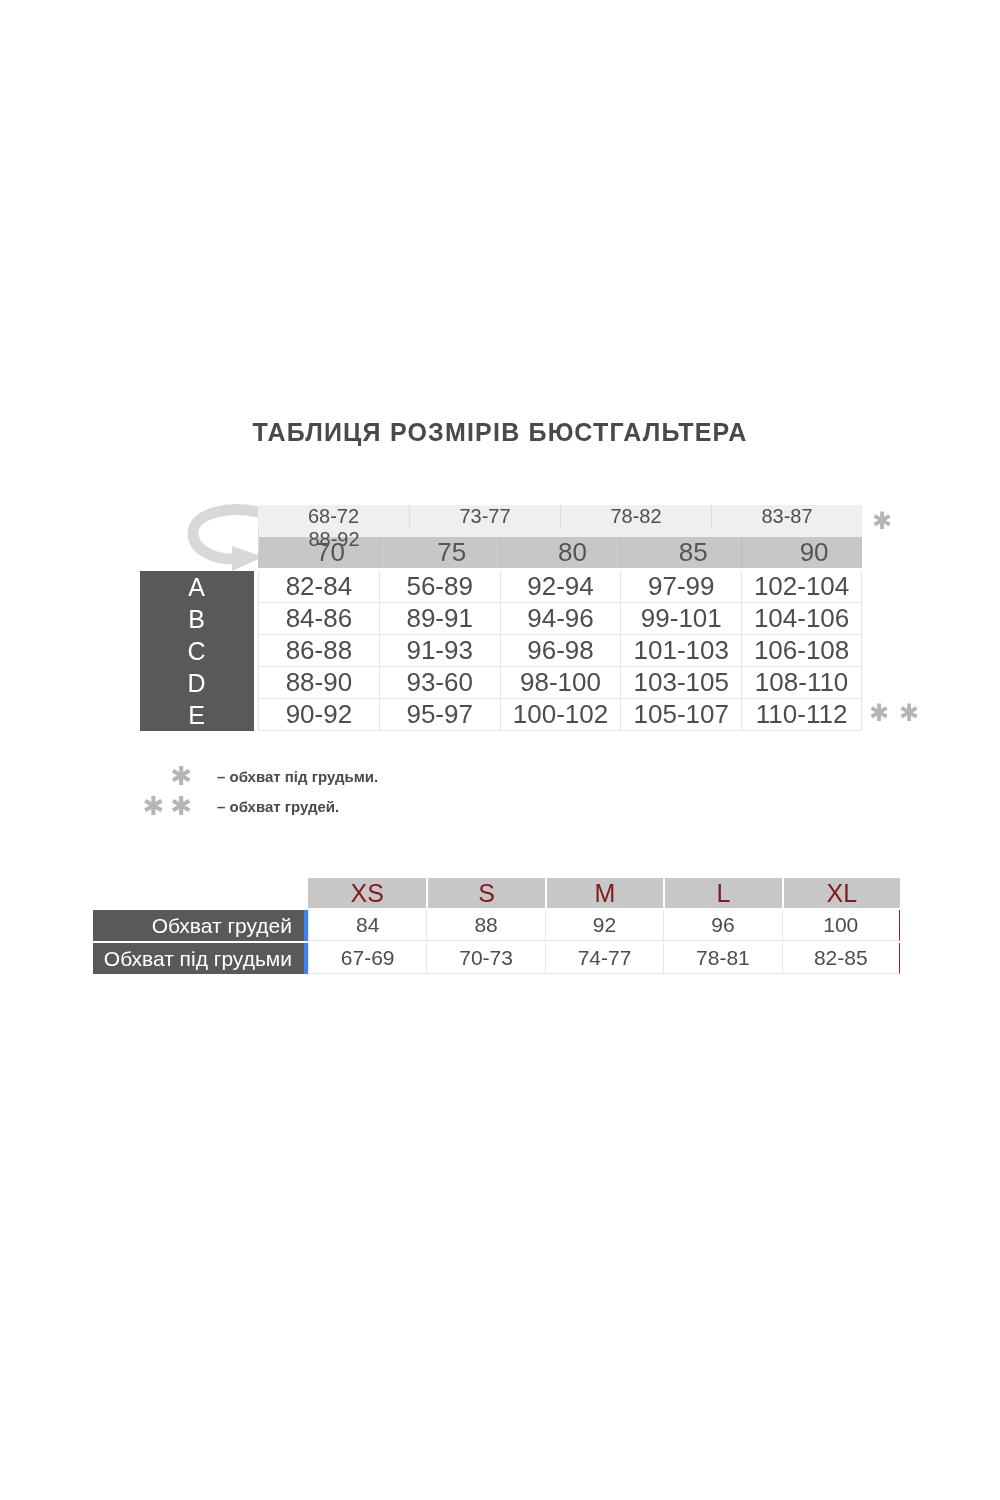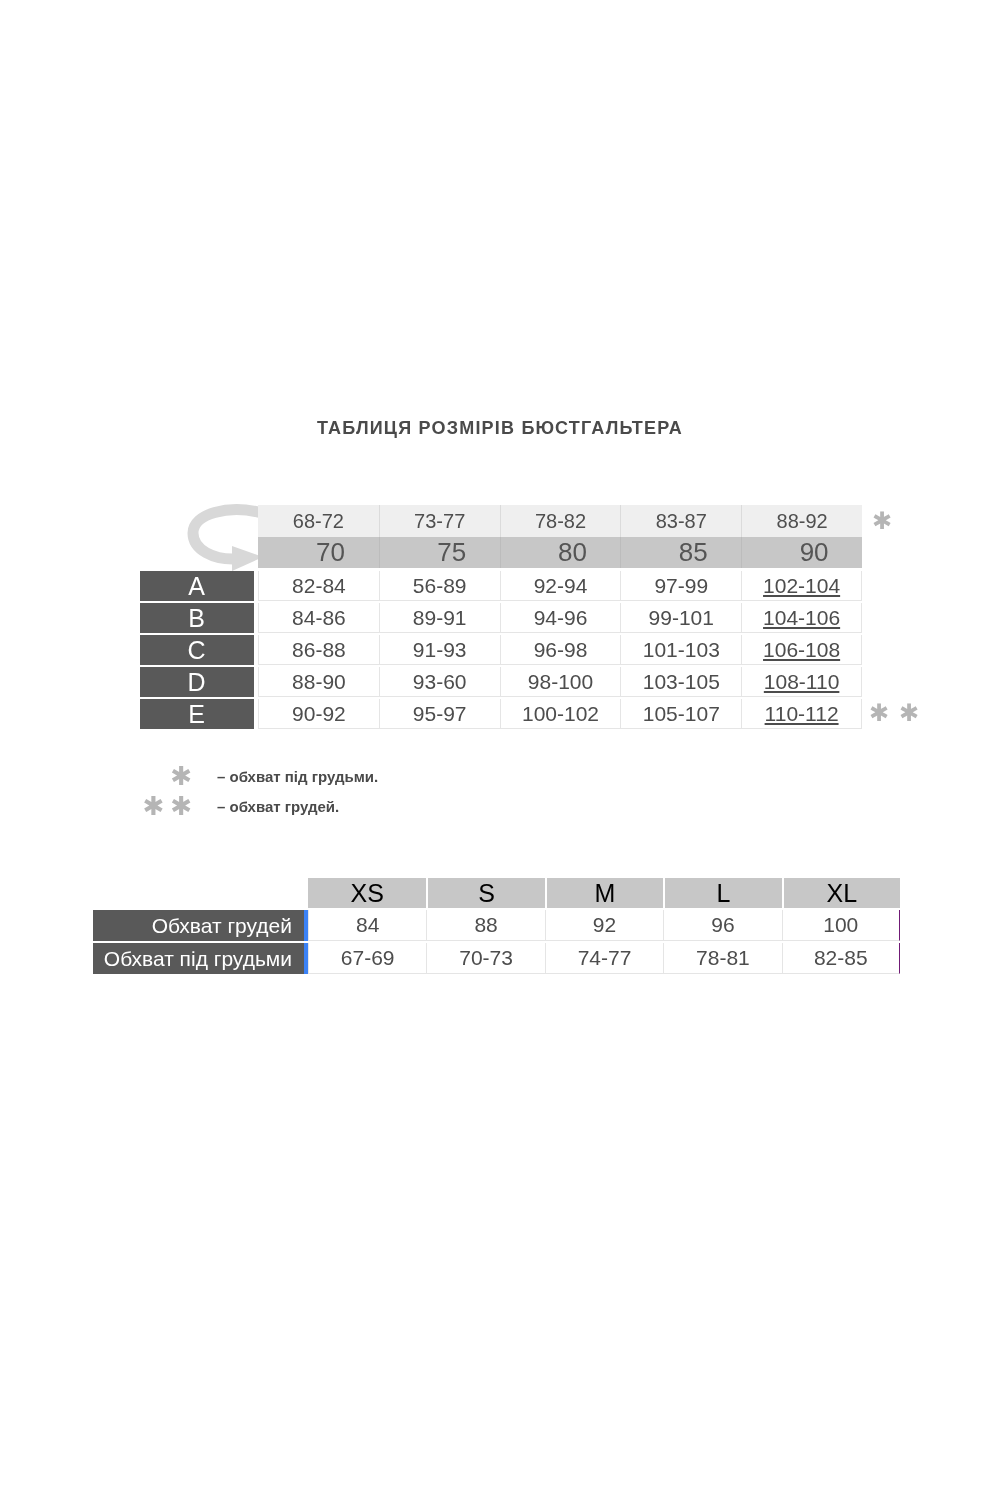--- a/index.html
+++ b/index.html
@@ -2,64 +2,64 @@
 <html><head>
 <meta charset="utf-8">
 <style>
   html,body{margin:0;padding:0;background:#ffffff;}
   .page{
     position:relative;width:1000px;height:1500px;background:#ffffff;overflow:hidden;
     font-family:"Liberation Sans","DejaVu Sans",sans-serif;color:#4d4d4d;
   }
   .title{
     position:absolute;left:0;top:418px;width:1000px;text-align:center;
-    font-size:18px;font-weight:700;letter-spacing:1.2px;color:#4a4a4a;
+    font-size:25px;font-weight:700;letter-spacing:1.2px;color:#4a4a4a;
   }
 
   
   .bra-table{position:absolute;left:140px;top:505px;width:722px;}
   .grid{display:grid;box-sizing:border-box;}
-  .bra-hdr1{margin-left:118px;grid-template-columns:repeat(5,1fr);height:32px;background:#efefef;}
+  .bra-hdr1{margin-left:118px;grid-template-columns:repeat(4,1fr);height:32px;background:#efefef;}
   .bra-hdr1 .hc{display:flex;align-items:center;justify-content:center;font-size:20px;color:#4f4f4f;border-left:1px solid #dbdbdb;}
   .bra-hdr1 .hc:first-child{border-left:none;}
   .bra-hdr2{margin-left:118px;grid-template-columns:repeat(5,1fr);height:31px;background:#c7c7c7;}
   .bra-hdr2 .hc{display:flex;align-items:center;justify-content:center;font-size:26px;color:#555555;border-left:1px solid rgba(0,0,0,0.05);padding-left:24px;}
   .bra-hdr2 .hc:first-child{border-left:none;}
   .bra-body{margin-top:3px;}
   .bra-row{grid-template-columns:118px repeat(5,1fr);height:30px;margin-top:2px;}
   .bra-row:first-child{margin-top:0;}
   .cup{
     background:#595959;color:#ffffff;display:flex;align-items:center;justify-content:center;
     font-size:25px;letter-spacing:1px;border-right:4px solid #ffffff;box-sizing:border-box;
   }
   .bc{
-    background:#ffffff;display:flex;align-items:center;justify-content:center;font-size:21px;
+    background:#ffffff;display:flex;align-items:center;justify-content:center;font-size:26px;
     border-left:1px solid #e5e5e5;border-bottom:1px solid #e5e5e5;box-sizing:border-box;
   }
-  .bc:last-child{border-right:1px solid #e5e5e5;text-decoration:underline;}
+  .bc:last-child{border-right:1px solid #e5e5e5;}
 
   
   .mark{color:#b5b5b5;font-size:24px;line-height:1;}
   .mark-top{position:absolute;left:872px;top:509px;}
   .mark-bottom{position:absolute;left:869px;top:701px;display:flex;gap:10px;}
 
   
   .arrow{position:absolute;left:186px;top:502px;width:78px;height:72px;}
 
   
   .legend{position:absolute;left:130px;top:761px;}
   .lg-line{display:flex;align-items:center;height:30px;}
   .lg-marks{width:62px;display:flex;justify-content:flex-end;gap:6px;}
   .lg-marks .mark{font-size:26px;}
   .lg-text{margin-left:25px;font-size:15px;font-weight:600;color:#4a4a4a;}
 
   
   .size-table{position:absolute;left:93px;top:878px;width:807px;}
   .size-hdr{margin-left:215px;grid-template-columns:repeat(5,1fr);height:30px;background:#c7c7c7;}
-  .size-hdr .hc{display:flex;align-items:center;justify-content:center;font-size:25px;color:#000000;border-left:2px solid #ffffff;}
+  .size-hdr .hc{display:flex;align-items:center;justify-content:center;font-size:25px;color:#7f1d1d;border-left:2px solid #ffffff;}
   .size-hdr .hc:first-child{border-left:none;}
   .size-row{grid-template-columns:215px repeat(5,1fr);height:31px;margin-top:2px;}
   .size-label{
     background:#595959;color:#ffffff;display:flex;align-items:center;justify-content:flex-end;
     padding-right:12px;font-size:21px;border-right:4px solid #3b82f6;box-sizing:border-box;white-space:nowrap;
   }
   .sc{
     background:#ffffff;display:flex;align-items:center;justify-content:center;font-size:21px;
     border-left:1px solid #e5e5e5;border-bottom:1px solid #e5e5e5;box-sizing:border-box;
   }

